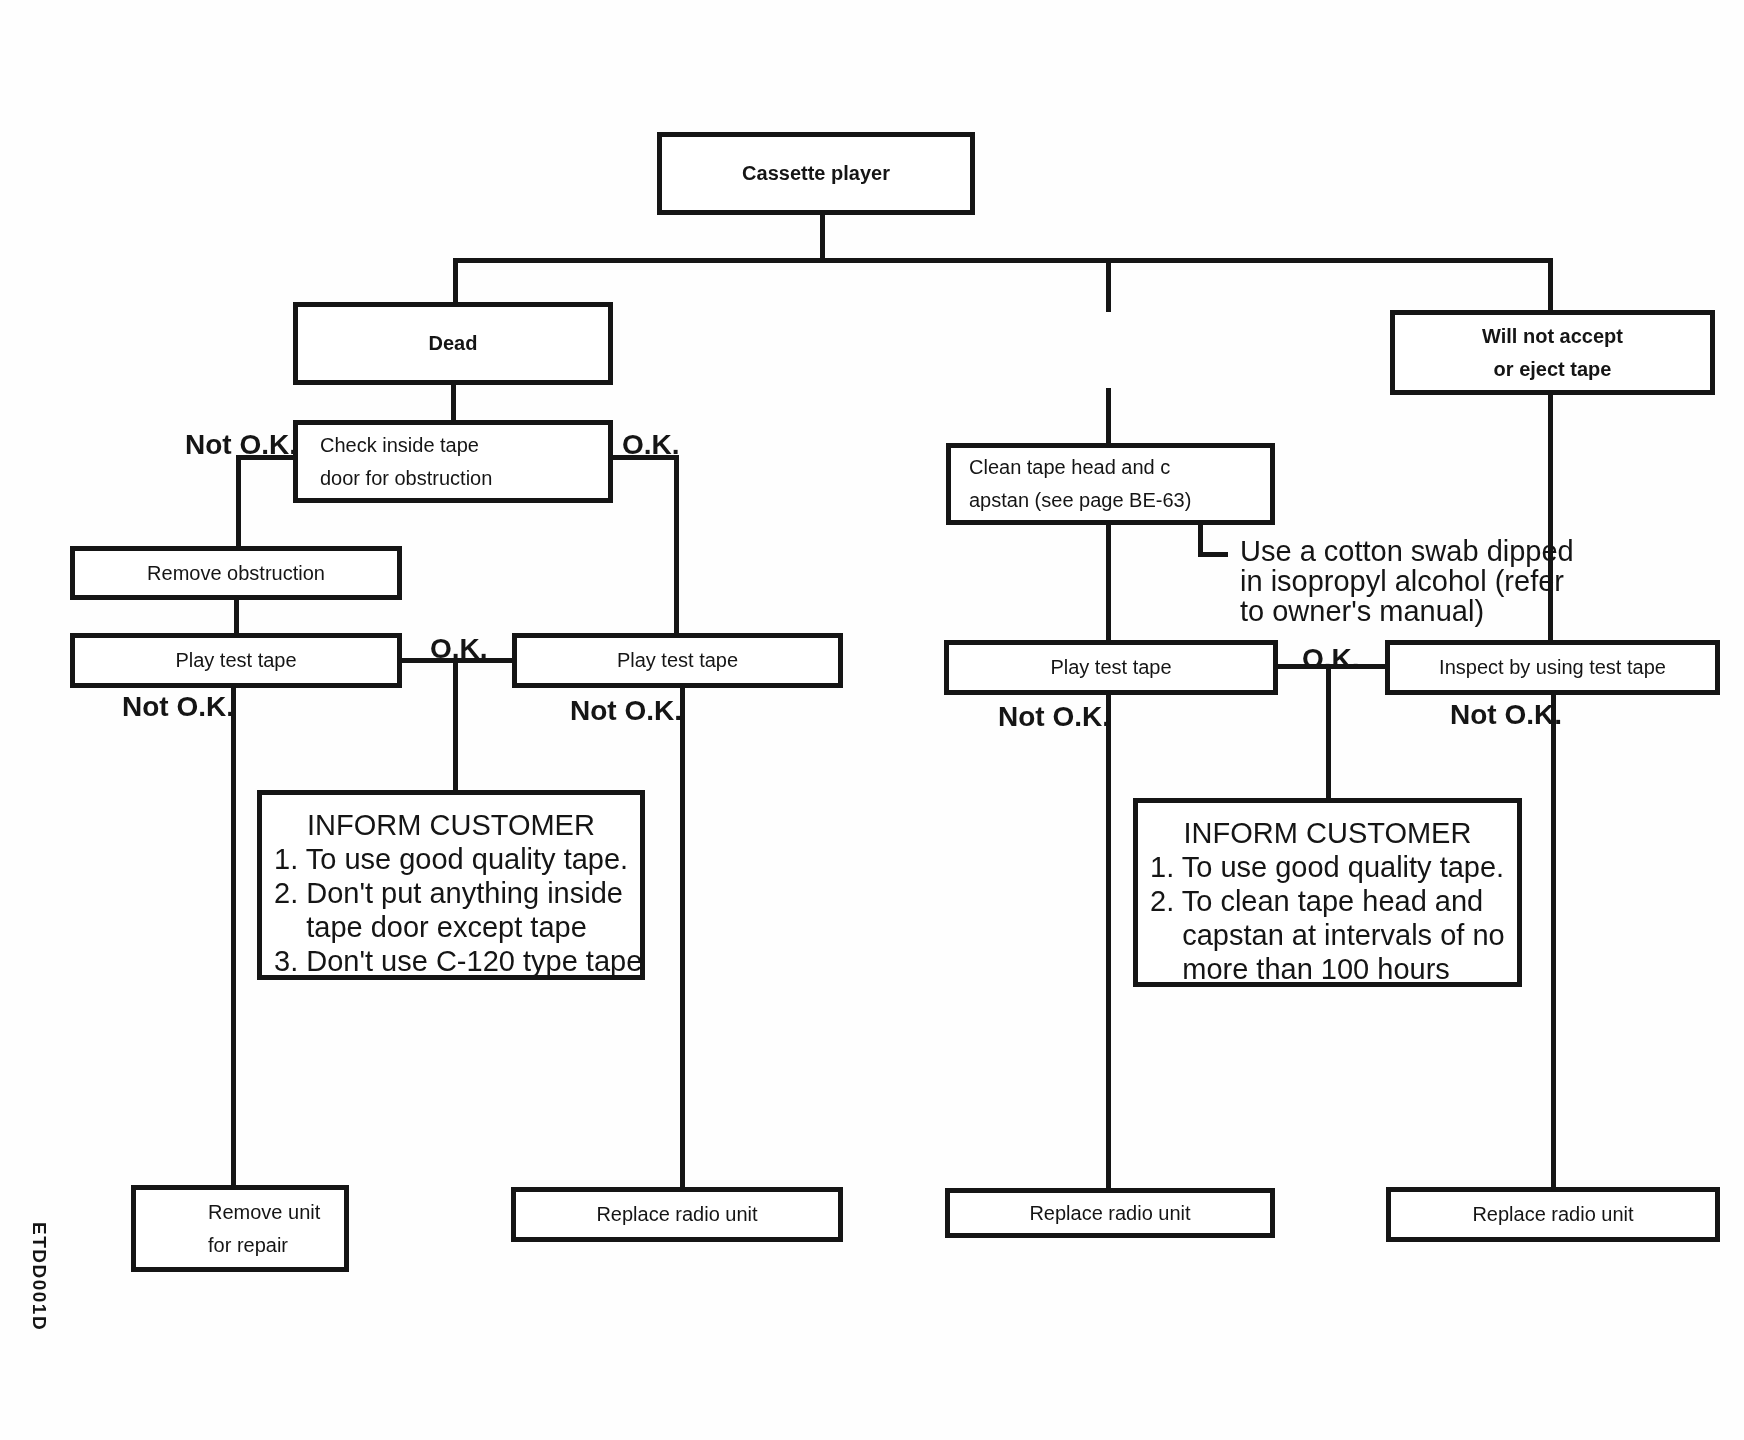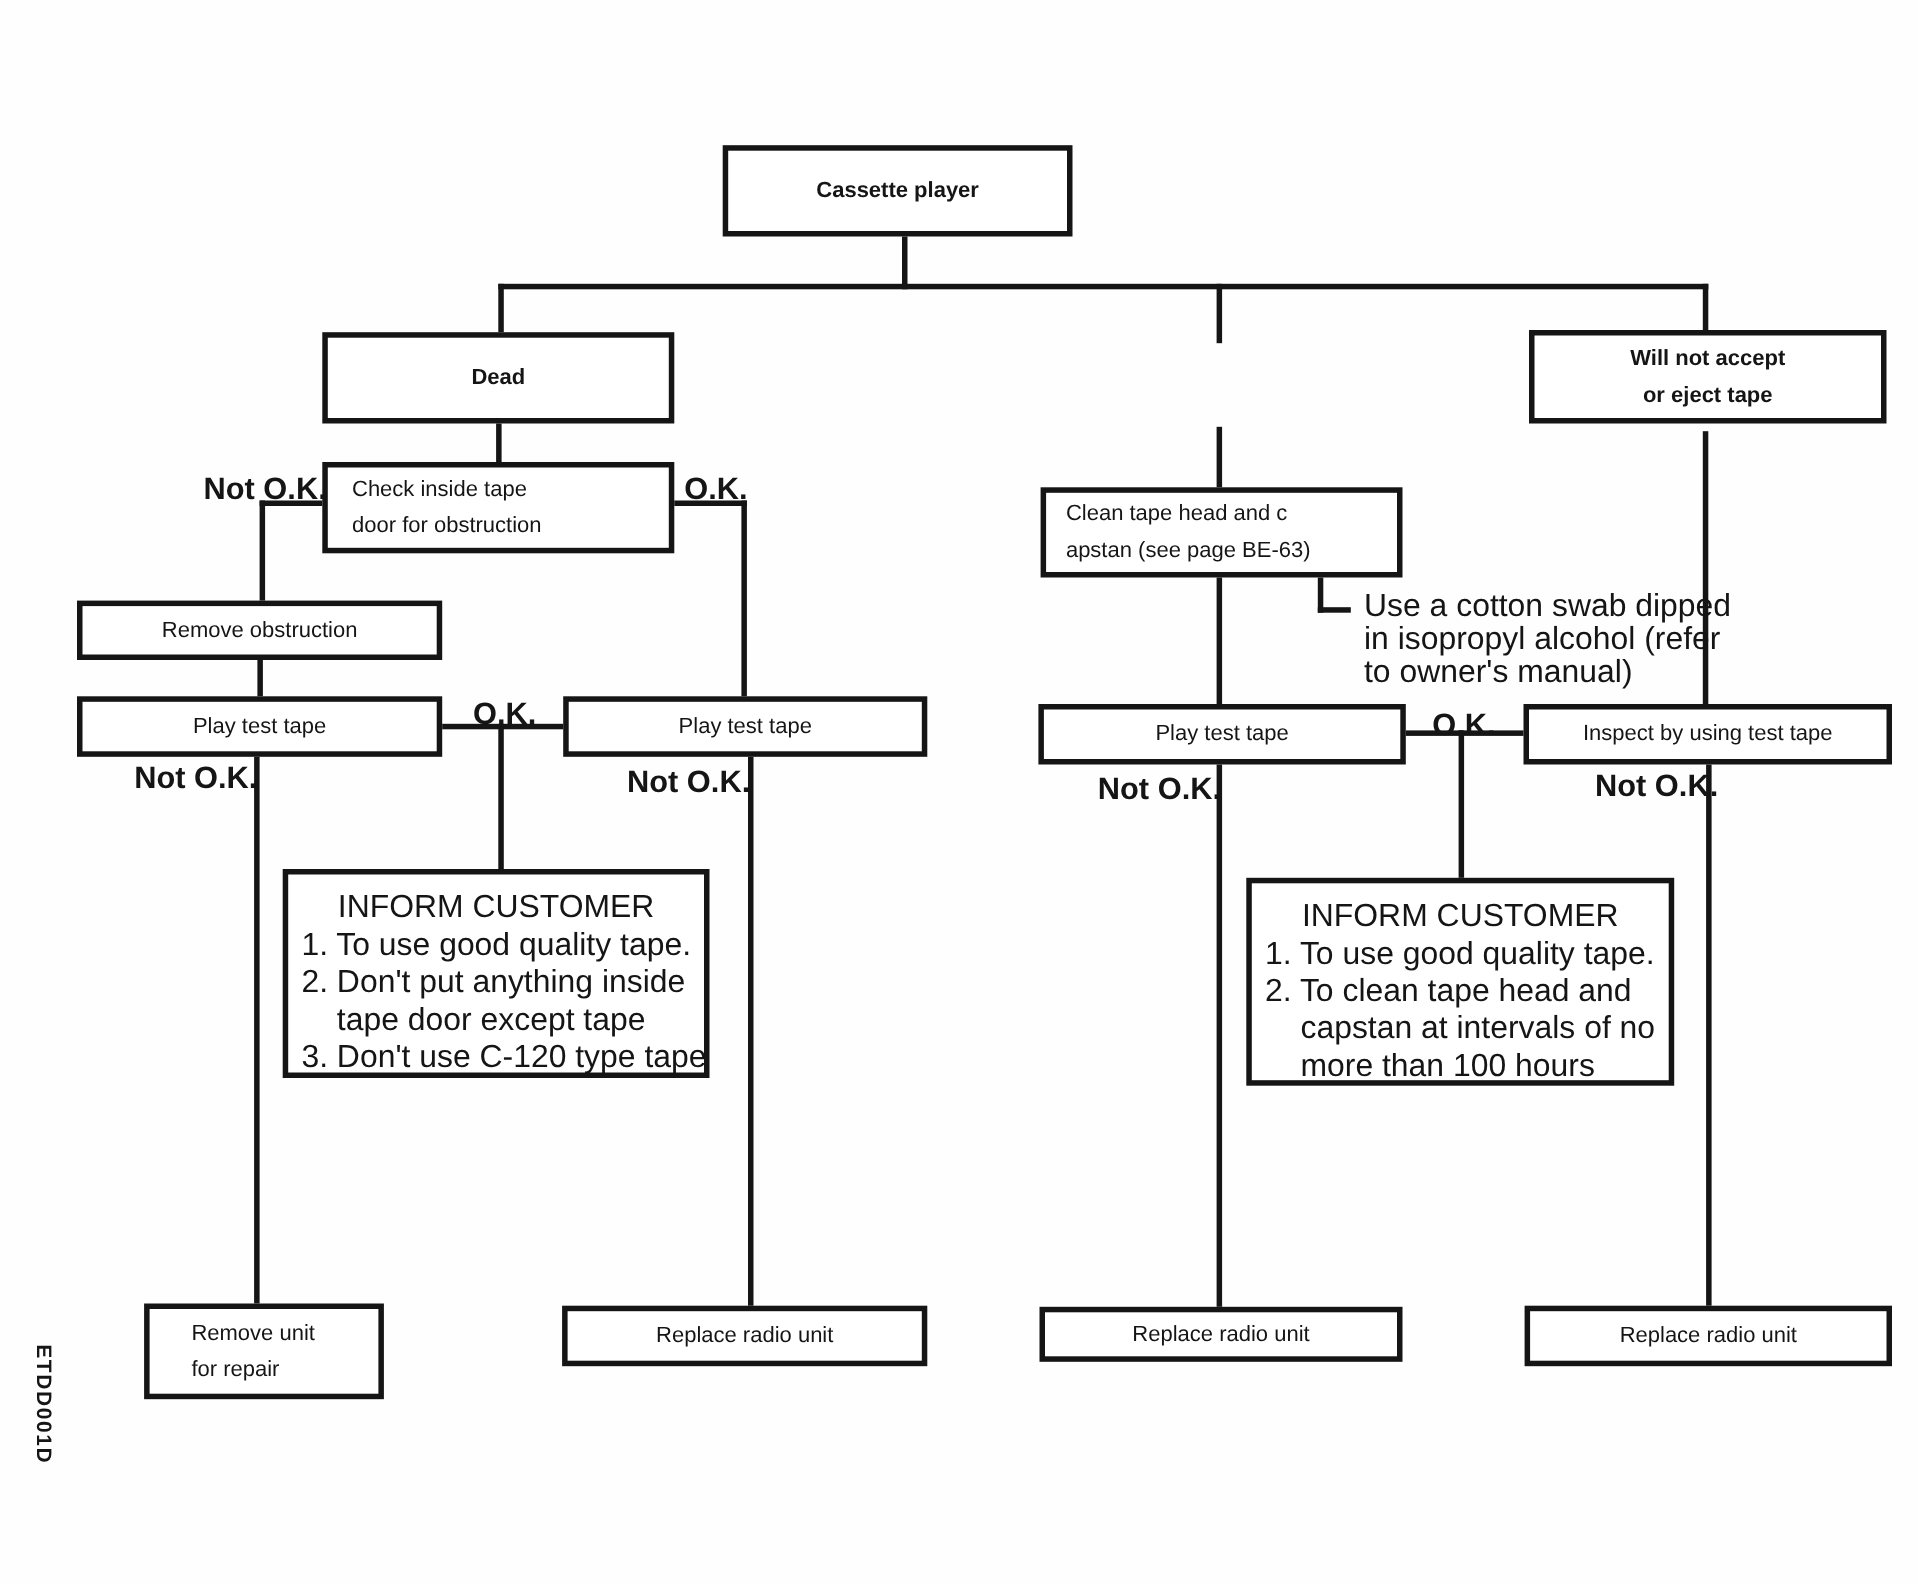--- a/index.html
+++ b/index.html
@@ -69,21 +69,21 @@
   <div class="box bold" style="left:293px;top:302px;width:320px;height:83px;">
     <span class="pre">Dead</span>
   </div>
 
   <div class="box left" style="left:293px;top:420px;width:320px;height:83px;padding-left:22px;">
     <span class="pre">Check inside tape
 door for obstruction</span>
   </div>
 
 
-  <div class="box bold" style="left:1390px;top:300px;width:325px;height:85px;">
+  <div class="box bold" style="left:1390px;top:310px;width:325px;height:85px;">
     <span class="pre">Will not accept
 or eject tape</span>
   </div>
 
   <div class="box" style="left:70px;top:546px;width:332px;height:54px;">
     <span class="pre">Remove obstruction</span>
   </div>
 
   <div class="box" style="left:70px;top:633px;width:332px;height:55px;">
     <span class="pre">Play test tape</span>
@@ -116,21 +116,21 @@
 
   <div class="inform" style="left:1133px;top:798px;width:389px;height:189px;">
     <span class="t">INFORM CUSTOMER</span>
     <span class="b">1. To use good quality tape.
 2. To clean tape head and
     capstan at intervals of no
     more than 100 hours</span>
   </div>
 
   <div class="box left" style="left:131px;top:1185px;width:218px;height:87px;padding-left:38px;">
-    <span class="pre" style="text-align:left;">Remove unit
+    <span class="pre" style="text-align:left;margin-left:34px;">Remove unit
 for repair</span>
   </div>
 
   <div class="box" style="left:511px;top:1187px;width:332px;height:55px;">
     <span class="pre">Replace radio unit</span>
   </div>
 
   <div class="box" style="left:945px;top:1188px;width:330px;height:50px;">
     <span class="pre">Replace radio unit</span>
   </div>

